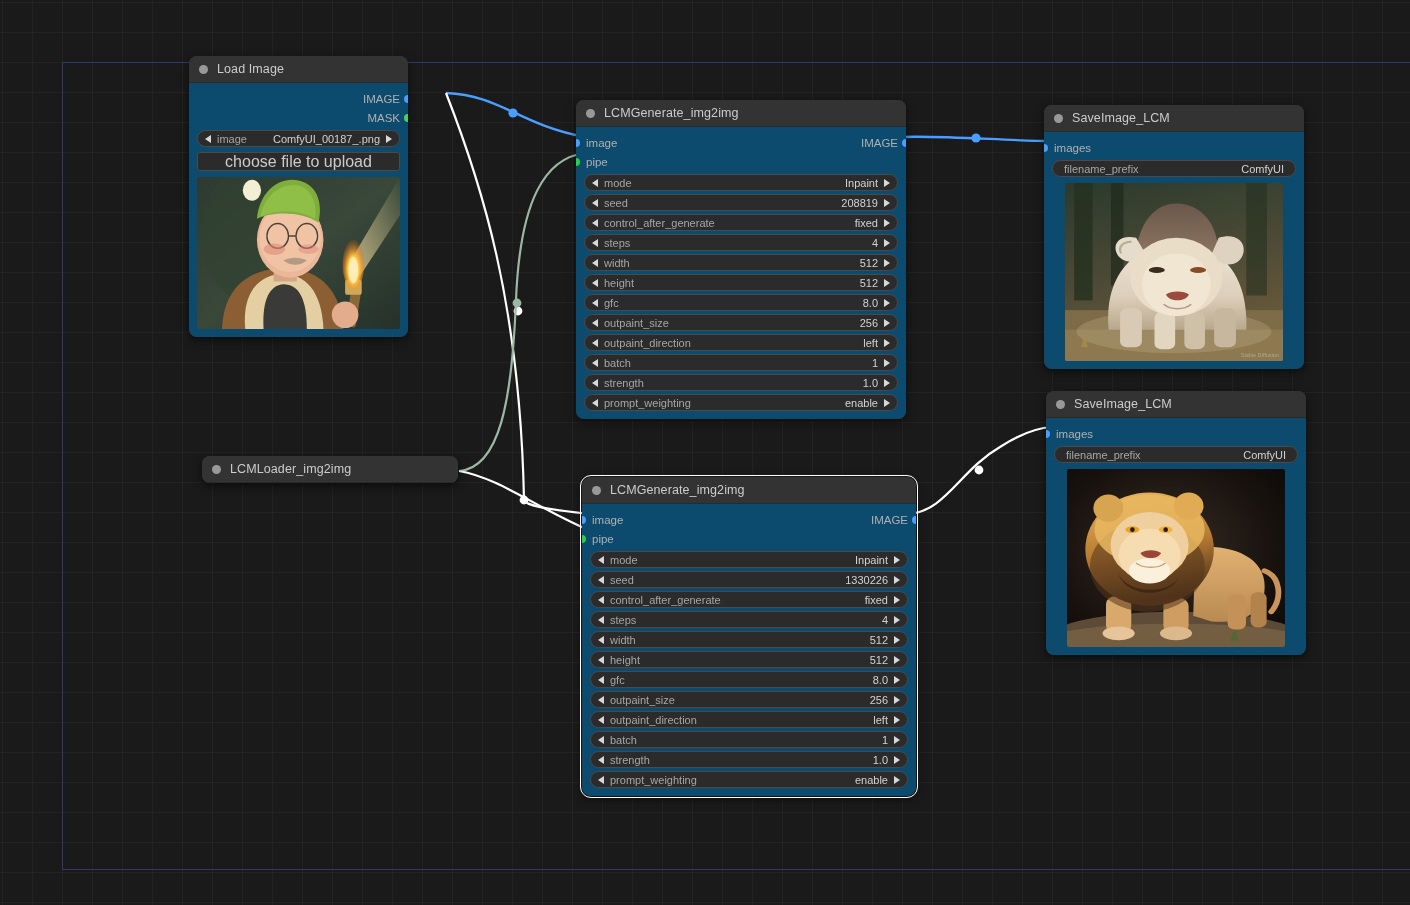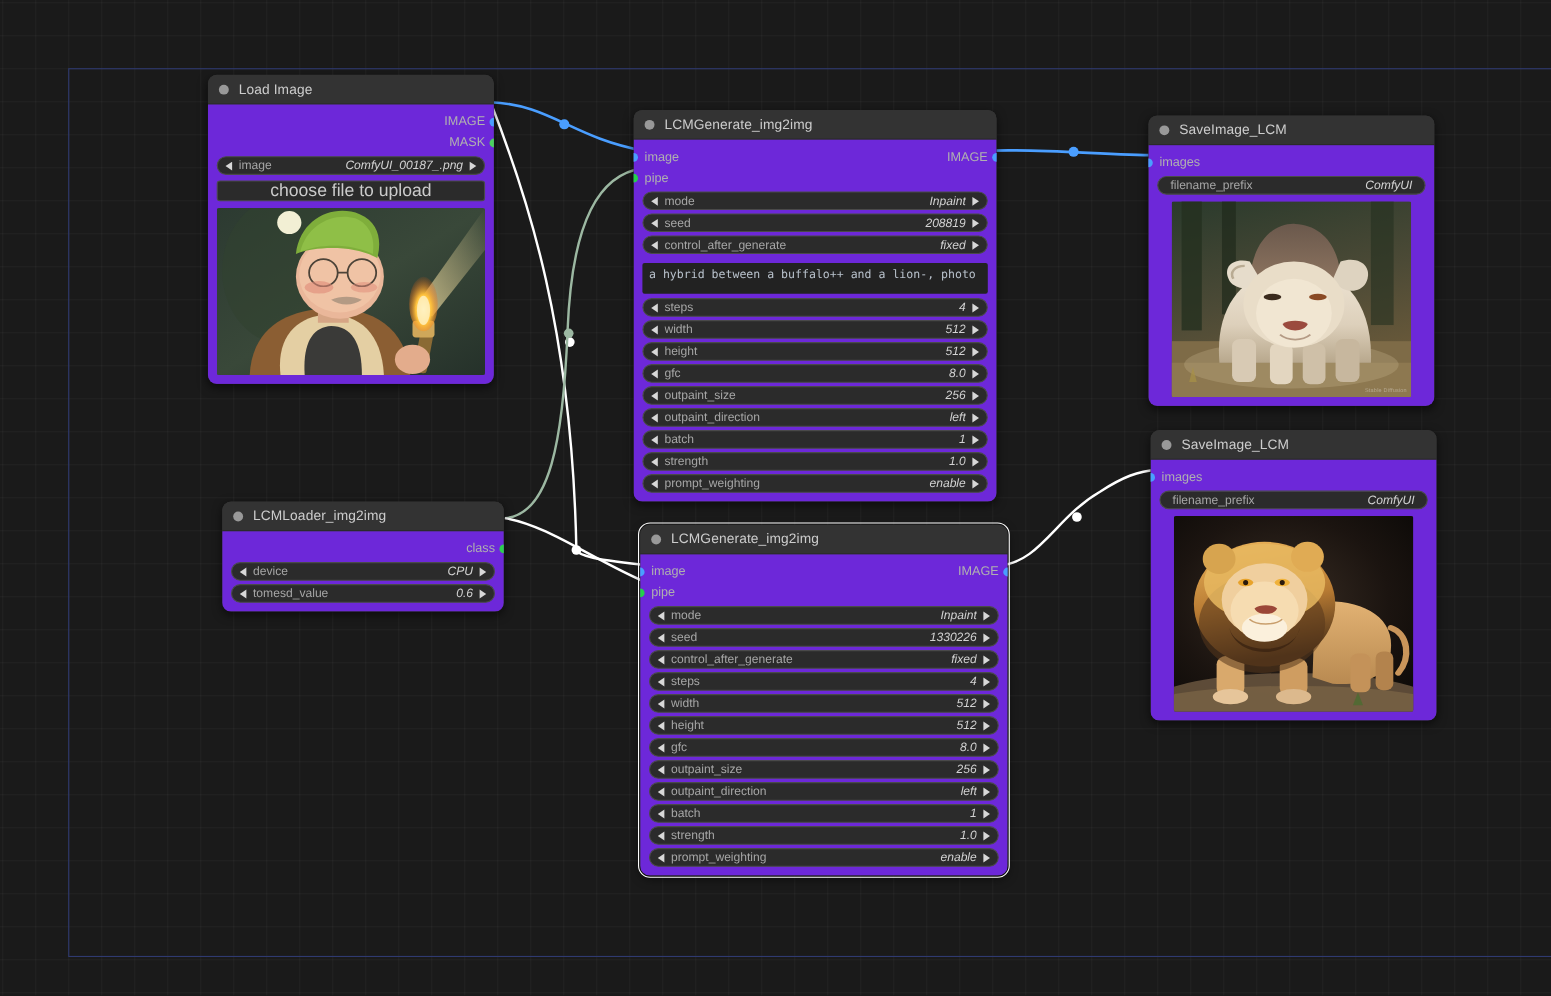--- a/index.html
+++ b/index.html
@@ -66,21 +66,21 @@
     flex: 0 0 auto;
   }
   .title-text {
     color: #cccccc;
     font-size: 12.5px;
     letter-spacing: 0.1px;
     white-space: nowrap;
   }
   .node-body {
     padding: 6px 8px 8px 8px;
-    background: #6d28d9;
+    background: #0c4a6e;
   }
 
   
   .slot-row {
     height: 19px;
     display: flex;
     align-items: center;
     position: relative;
     font-size: 11.5px;
     color: #b0b0b0;
@@ -111,21 +111,21 @@
     border-radius: 9px;
     display: flex;
     align-items: center;
     justify-content: space-between;
     padding: 0 7px;
     box-sizing: border-box;
     font-size: 11px;
     color: #a6a6a6;
   }
   .widget .wname { white-space: nowrap; }
-  .widget .wval  { color: #d2d2d2; white-space: nowrap; font-style: italic; }
+  .widget .wval  { color: #d2d2d2; white-space: nowrap; }
   .arrow {
     width: 0; height: 0;
     flex: 0 0 auto;
     border-top: 4.5px solid transparent;
     border-bottom: 4.5px solid transparent;
   }
   .arrow.left  { border-right: 6px solid #d8d8d8; margin-right: 6px; }
   .arrow.right { border-left: 6px solid #d8d8d8; margin-left: 6px; }
   .widget .mid {
     flex: 1 1 auto;
@@ -209,21 +209,21 @@
     <path d="M 459,471 C 500,478 540,510 591,531" fill="none" stroke="#ffffff" stroke-width="2.2"></path>
     <circle cx="524" cy="500" r="4.4" fill="#ffffff"></circle>
 
     <path d="M 901,137 C 940,135 1010,141 1050,141" fill="none" stroke="#4a9eff" stroke-width="2.4"></path>
     <circle cx="976" cy="138" r="4.6" fill="#4a9eff"></circle>
 
     <path d="M 908,514 C 945,512 960,470 1000,447 C 1020,434 1035,428 1052,427" fill="none" stroke="#ffffff" stroke-width="2.2"></path>
     <circle cx="979" cy="470" r="4.4" fill="#ffffff"></circle>
   </svg>
 
-  <div class="node" style="left:189px; top:68px; width:260px;">
+  <div class="node" style="left:189px; top:56px; width:219px;">
     <div class="node-title">
       <span class="title-dot"></span>
       <span class="title-text">Load Image</span>
     </div>
     <div class="node-body">
       <div class="slot-row out">
         <span class="slot-label">IMAGE</span>
         <span class="dot out image"></span>
       </div>
       <div class="slot-row out">
@@ -332,21 +332,20 @@
       </div>
       <div class="widget">
         <span class="arrow left"></span>
         <span class="mid">
           <span class="wname">control_after_generate</span>
           <span class="wval">fixed</span>
         </span>
         <span class="arrow right"></span>
       </div>
 
-      <div class="text-widget">a hybrid between a buffalo++ and a lion-, photo</div>
 
       <div class="widget">
         <span class="arrow left"></span>
         <span class="mid">
             <span class="wname">steps</span>
             <span class="wval">4</span>
           </span>
         <span class="arrow right"></span>
       </div>
       <div class="widget">
@@ -413,42 +412,20 @@
           </span>
         <span class="arrow right"></span>
       </div>
     </div>
   </div>
 
   <div class="node" style="left:202px; top:456px; width:256px;">
     <div class="node-title">
       <span class="title-dot"></span>
       <span class="title-text">LCMLoader_img2img</span>
-    </div>
-    <div class="node-body">
-      <div class="slot-row out">
-        <span class="slot-label">class</span>
-        <span class="dot out cls"></span>
-      </div>
-      <div class="widget">
-        <span class="arrow left"></span>
-        <span class="mid">
-            <span class="wname">device</span>
-            <span class="wval">CPU</span>
-          </span>
-        <span class="arrow right"></span>
-      </div>
-      <div class="widget">
-        <span class="arrow left"></span>
-        <span class="mid">
-            <span class="wname">tomesd_value</span>
-            <span class="wval">0.6</span>
-          </span>
-        <span class="arrow right"></span>
-      </div>
     </div>
   </div>
 
   <div class="node selected" style="left:582px; top:477px; width:334px;">
     <div class="node-title">
       <span class="title-dot"></span>
       <span class="title-text">LCMGenerate_img2img</span>
     </div>
     <div class="node-body">
       <div class="slot-row in" style="justify-content:space-between;">

